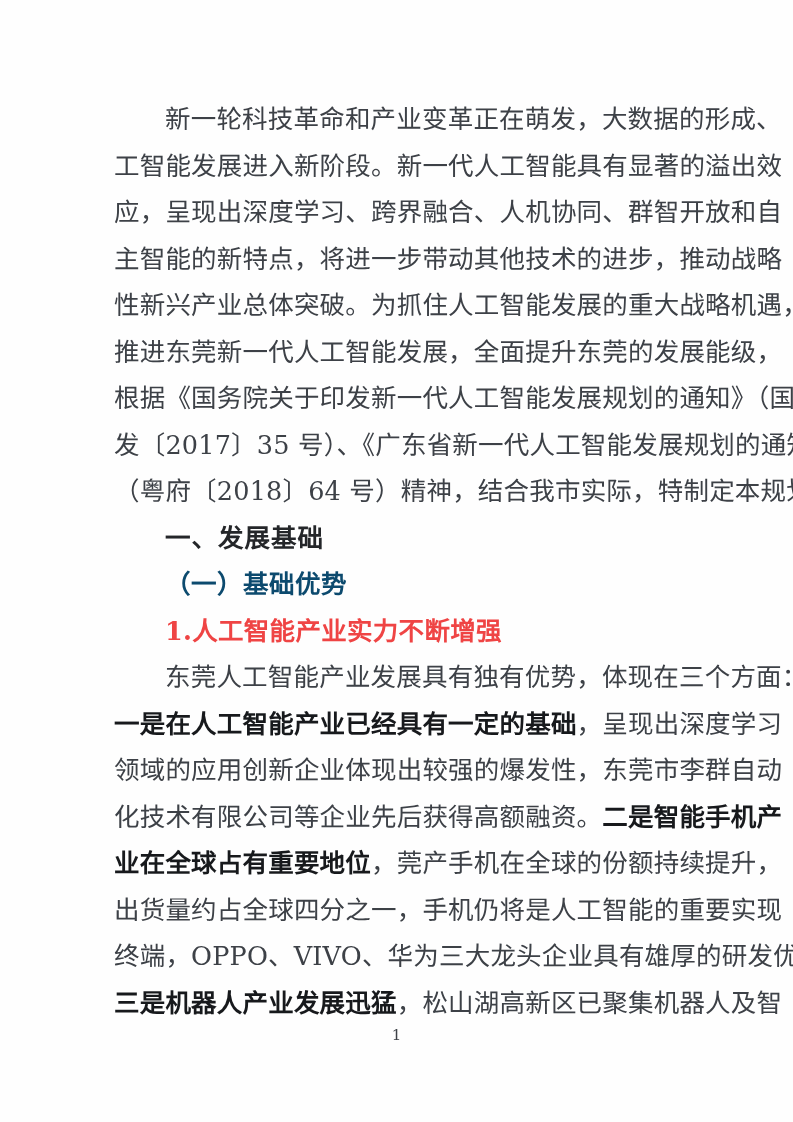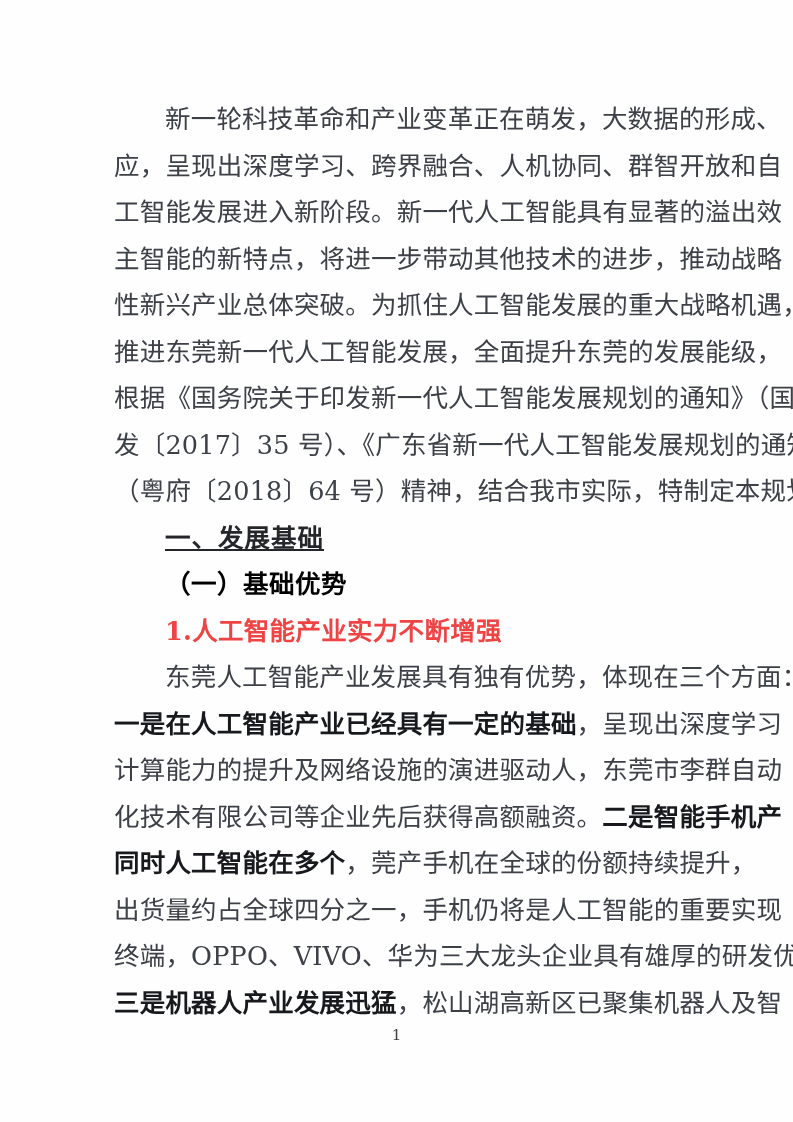--- a/index.html
+++ b/index.html
@@ -54,27 +54,26 @@
     letter-spacing: 0.2px;
     margin-top: 27px;
   }
 
   
   .h1-line {
     font-weight: 700;
     color: #242629;
     font-size: 25.5px;
     letter-spacing: 1px;
-    text-decoration: underline;
   }
 
   
   .h2-line {
     font-weight: 700;
-    color: #000000;
+    color: #0c4a6e;
     font-size: 25.5px;
     letter-spacing: 0.5px;
   }
 
   
   .h3-line {
     font-weight: 700;
     color: #ef4444;
     font-size: 25.5px;
     letter-spacing: 0.3px;
@@ -94,42 +93,42 @@
   }
 </style>
 </head>
 <body>
 
 <div class="page">
 
   <div class="doc-body">
 
     <div class="line t-body indent-2em"><span>新一轮科技革命和产业变革正在萌发，大数据的形成、</span></div>
+    <div class="line t-body"><span>工智能发展进入新阶段。新一代人工智能具有显著的溢出效</span></div>
     <div class="line t-body"><span>应，呈现出深度学习、跨界融合、人机协同、群智开放和自</span></div>
-    <div class="line t-body"><span>工智能发展进入新阶段。新一代人工智能具有显著的溢出效</span></div>
     <div class="line t-body"><span>主智能的新特点，将进一步带动其他技术的进步，推动战略</span></div>
     <div class="line t-body"><span>性新兴产业总体突破。为抓住人工智能发展的重大战略机遇，</span></div>
     <div class="line t-body"><span>推进东莞新一代人工智能发展，全面提升东莞的发展能级，</span></div>
     <div class="line t-body"><span>根据《国务院关于印发新一代人工智能发展规划的通知》（国</span></div>
     <div class="line t-body"><span>发〔2017〕35 号）、《广东省新一代人工智能发展规划的通知》</span></div>
     <div class="line t-body"><span>（粤府〔2018〕64 号）精神，结合我市实际，特制定本规划。</span></div>
 
     <div class="line h1-line indent-2em"><span>一、发展基础</span></div>
     <div class="line h2-line indent-2em"><span>（一）基础优势</span></div>
     <div class="line h3-line indent-2em"><span>1.人工智能产业实力不断增强</span></div>
 
     <div class="line t-body indent-2em"><span>东莞人工智能产业发展具有独有优势，体现在三个方面：</span></div>
 
     <div class="line"><span class="t-strong">一是在人工智能产业已经具有一定的基础</span><span class="t-body">，呈现出深度学习</span></div>
 
-    <div class="line t-body"><span>计算能力的提升及网络设施的演进驱动人，东莞市李群自动</span></div>
+    <div class="line t-body"><span>领域的应用创新企业体现出较强的爆发性，东莞市李群自动</span></div>
 
     <div class="line"><span class="t-body">化技术有限公司等企业先后获得高额融资。</span><span class="t-strong">二是智能手机产</span></div>
 
-    <div class="line"><span class="t-strong">同时人工智能在多个</span><span class="t-body">，莞产手机在全球的份额持续提升，</span></div>
+    <div class="line"><span class="t-strong">业在全球占有重要地位</span><span class="t-body">，莞产手机在全球的份额持续提升，</span></div>
 
     <div class="line t-body"><span>出货量约占全球四分之一，手机仍将是人工智能的重要实现</span></div>
     <div class="line t-body"><span>终端，OPPO、VIVO、华为三大龙头企业具有雄厚的研发优势。</span></div>
 
     <div class="line"><span class="t-strong">三是机器人产业发展迅猛</span><span class="t-body">，松山湖高新区已聚集机器人及智</span></div>
 
   </div>
 
   <div class="page-number">1</div>
 

